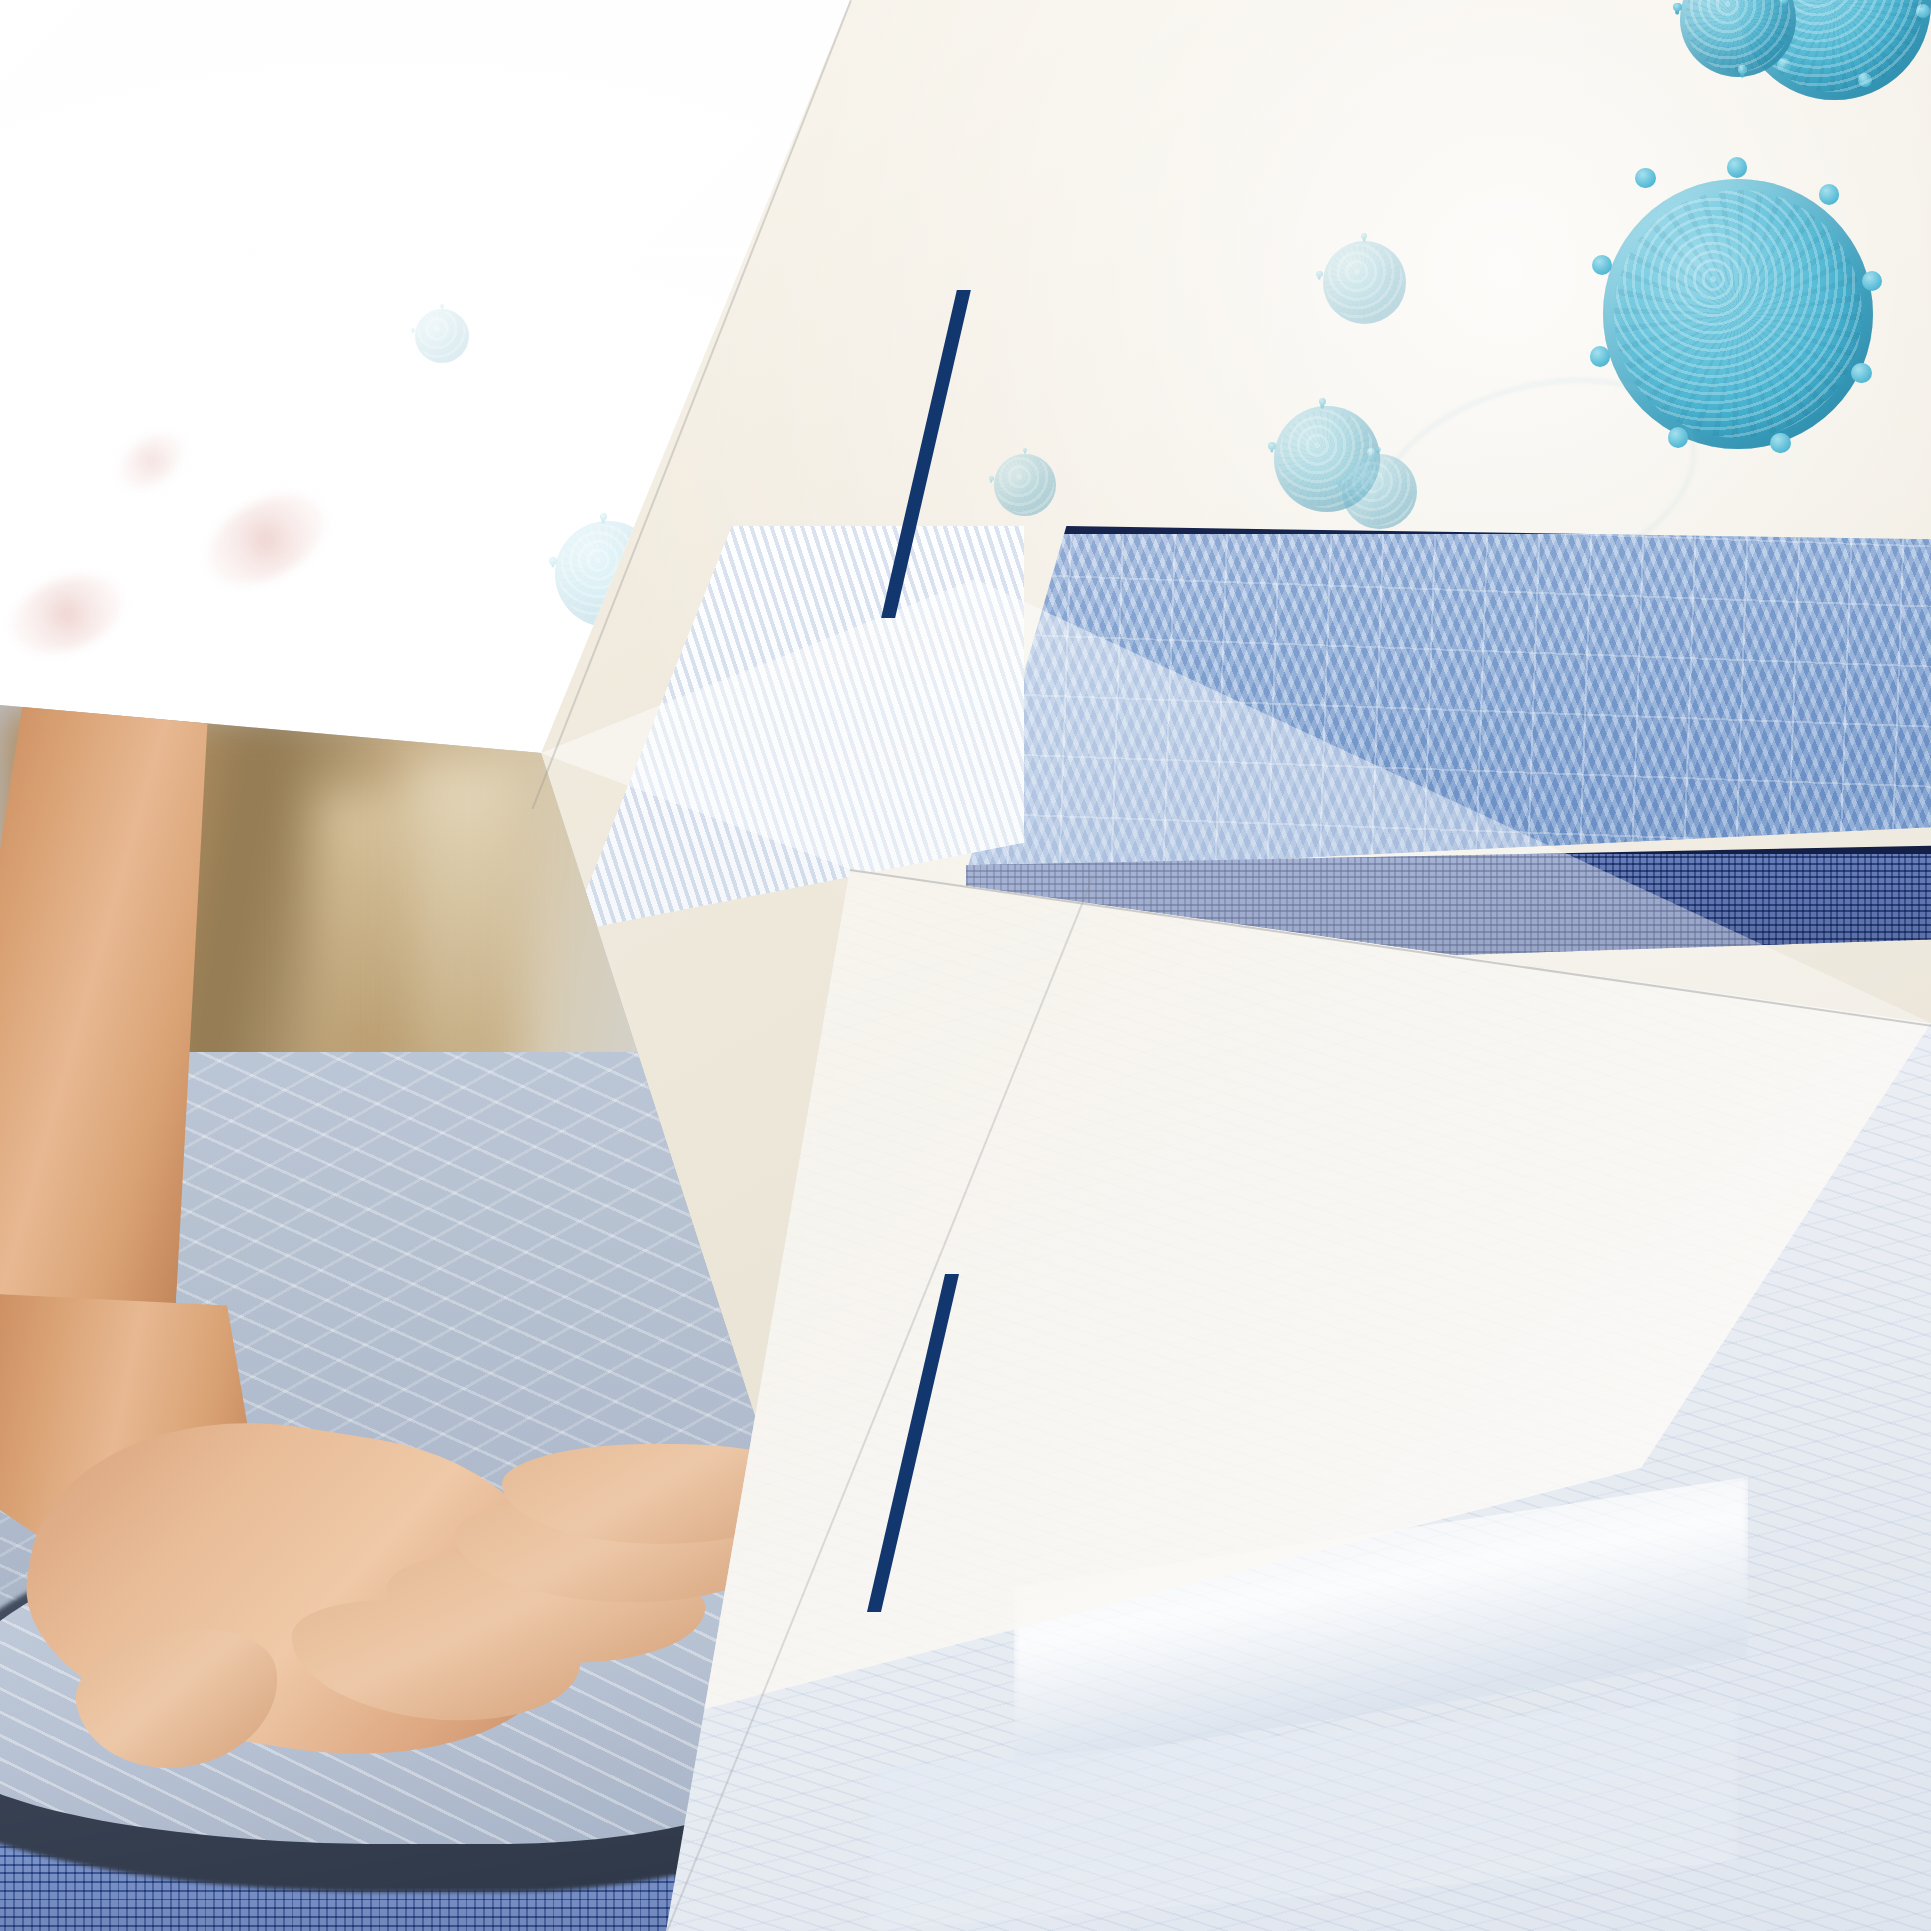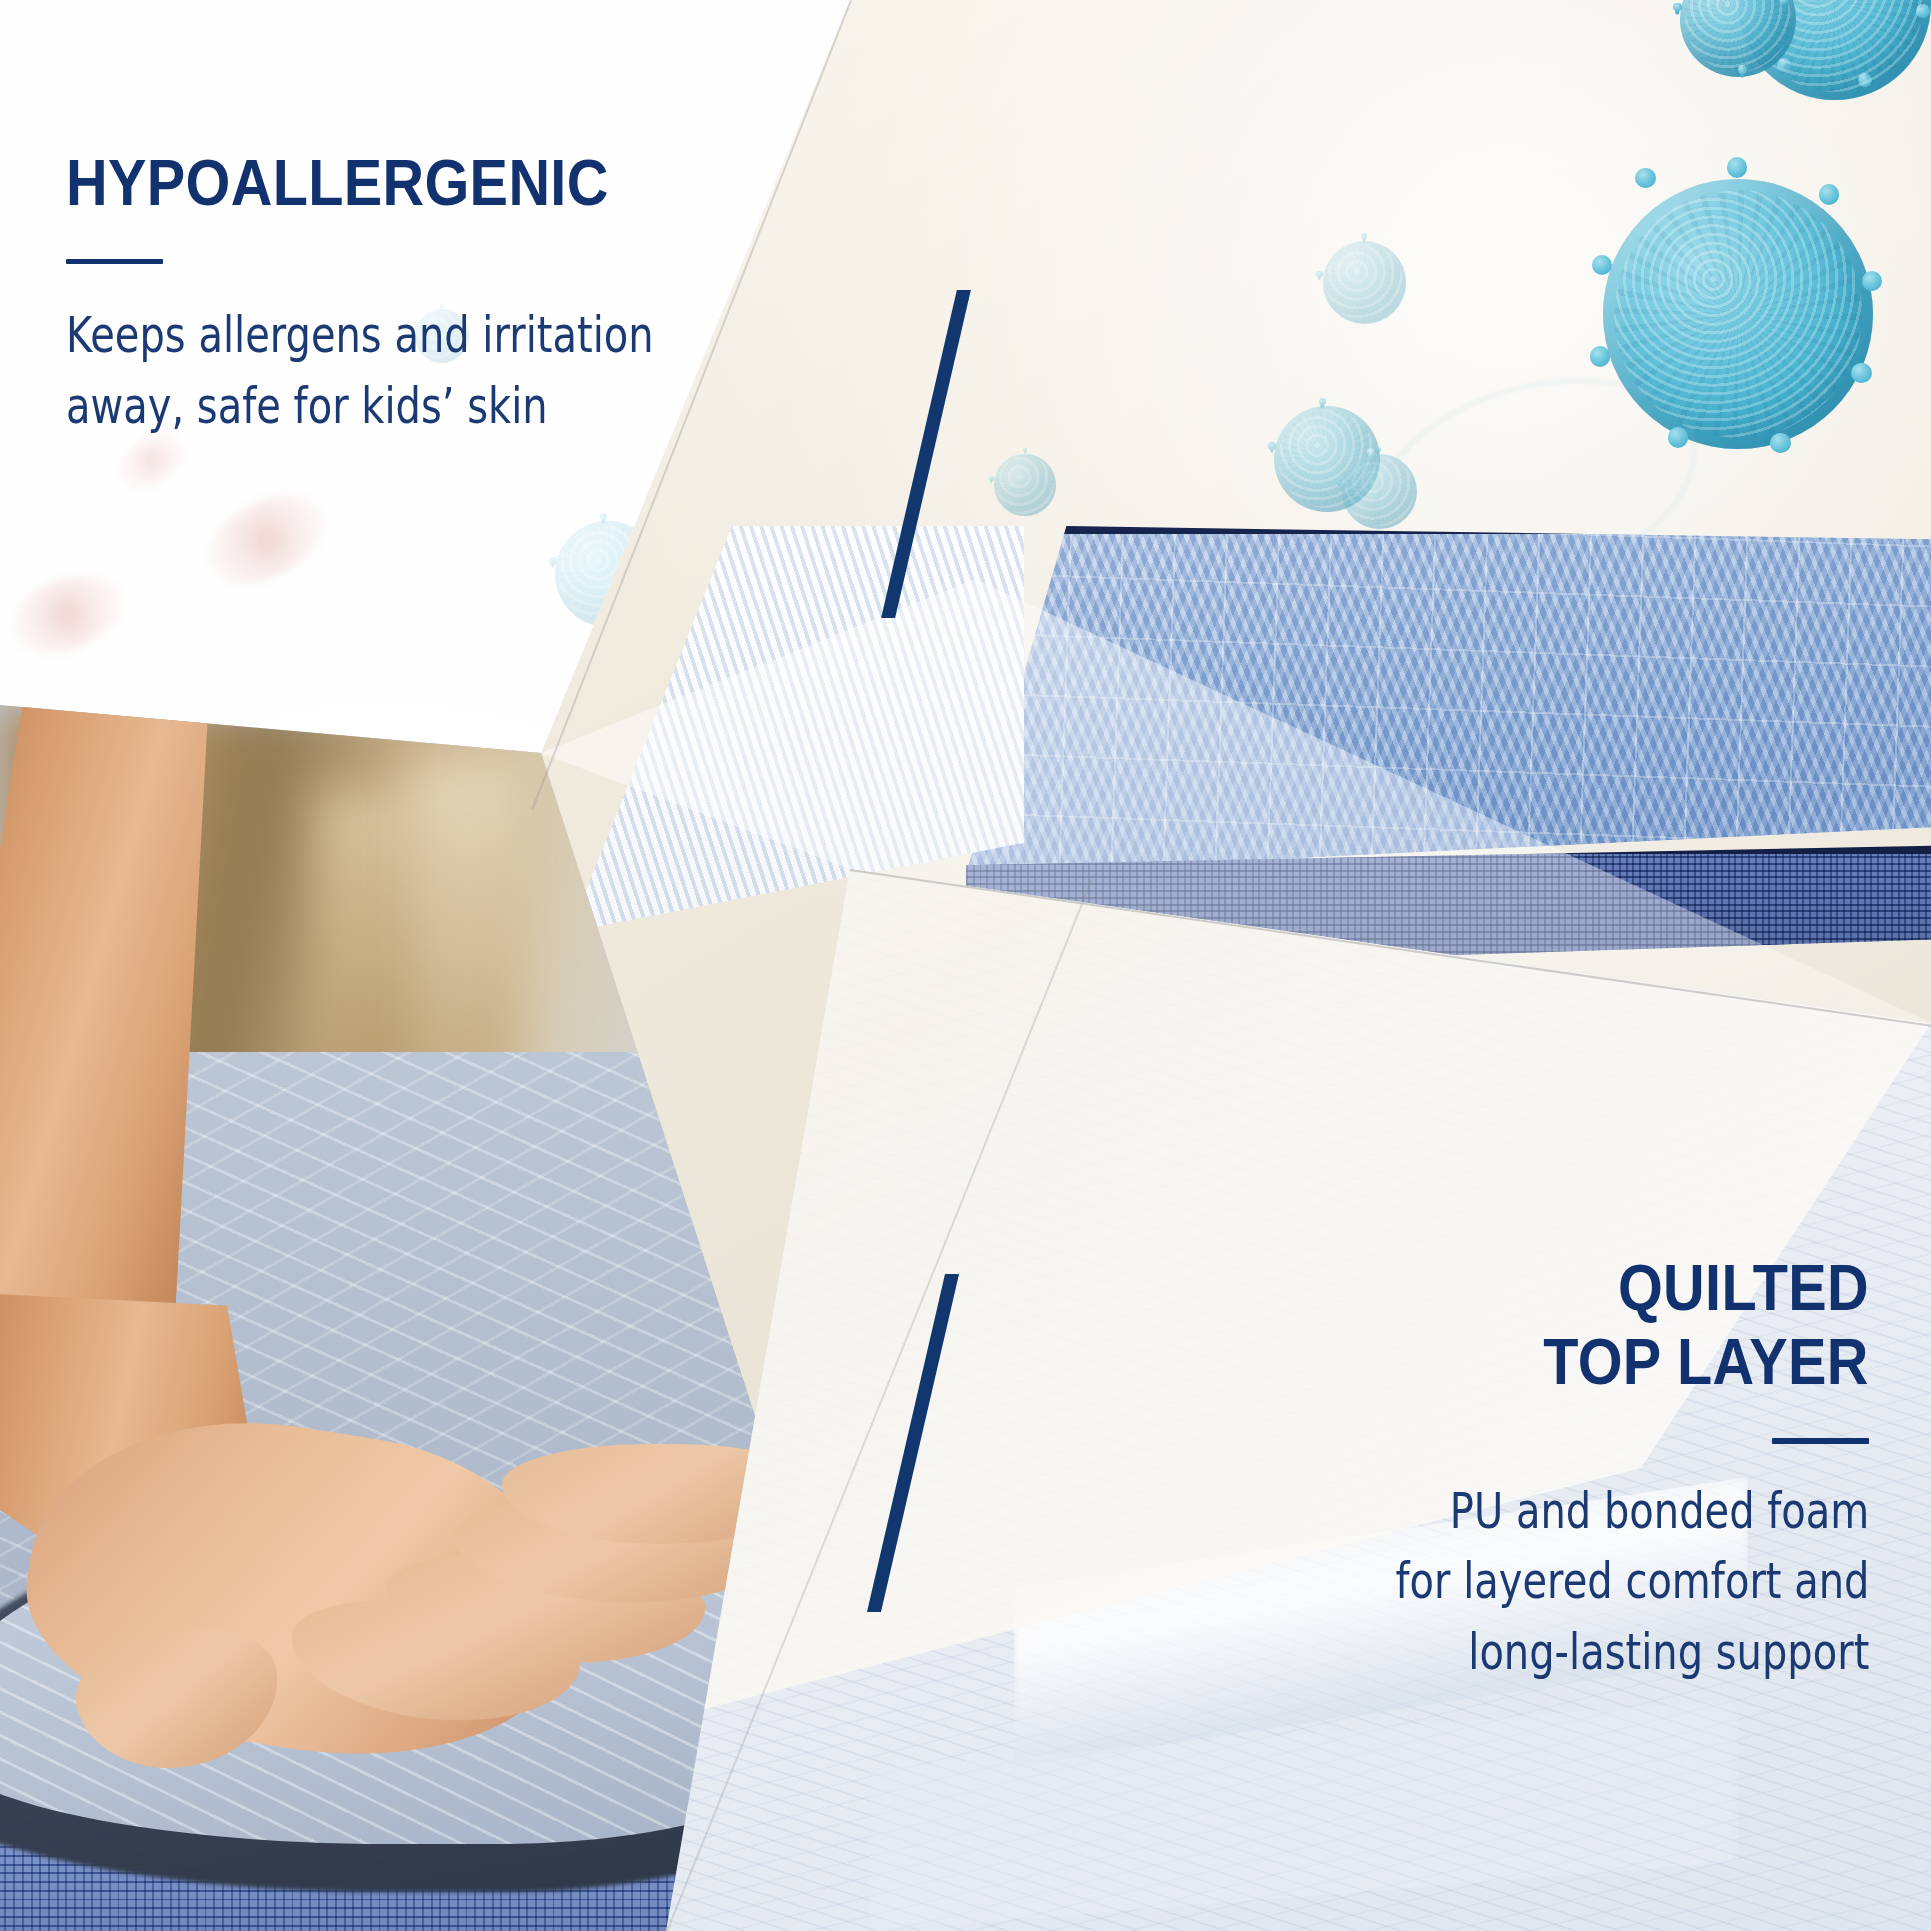--- a/index.html
+++ b/index.html
@@ -347,35 +347,16 @@
   <div class="panel" style="clip-path:polygon(541px 753px, 975px 579px, 1931px 1023px, 850px 869px);
               background:linear-gradient(130deg, rgba(255,255,255,.55), rgba(255,255,255,.30));"></div>
 
   <div class="edge-line" style="left:850px; top:0; width:1.9px; height:869px; transform:rotate(21.5deg); transform-origin:top left; background:rgba(150,150,150,.35);"></div>
   <div class="edge-line" style="left:850px; top:869px; width:1096px; height:1.9px; transform:rotate(8.2deg); transform-origin:left top; background:rgba(140,140,140,.40);"></div>
   <div class="edge-line" style="left:666px; top:1931px; width:1139px; height:1.9px; transform:rotate(-68deg); transform-origin:left top; background:rgba(150,150,150,.30);"></div>
 
   <div class="accent-bar" style="left:919px; top:290px; width:13.5px; height:328px; transform:skewX(-13deg);"></div>
   <div class="accent-bar" style="left:906px; top:1274px; width:13.5px; height:338px; transform:skewX(-13deg);"></div>
 
-  <div class="txt" style="left:66px; top:150px; width:734px;">
-    <div class="headline" style="font-size:64px;">HYPOALLERGENIC</div>
-
-    <div class="rule" style="width:97px; margin-top:42px;"></div>
-
-    <div class="body" style="font-size:50px; margin-top:39px;">Keeps allergens and irritation</div>
-    <div class="body" style="font-size:50px; margin-top:5.8px;">away, safe for kids’ skin</div>
-  </div>
-
-  <div class="txt" style="right:62px; top:1255px; width:734px; text-align:right;">
-    <div class="headline right" style="font-size:64px; display:inline-block;">QUILTED</div>
-    <div style="height:7.7px;"></div>
-    <div class="headline right" style="font-size:64px; display:inline-block;">TOP LAYER</div>
-
-    <div class="rule" style="width:97px; margin-top:42px; margin-left:auto;"></div>
-
-    <div class="body right" style="font-size:50px; margin-top:35px; display:inline-block;">PU and bonded foam</div>
-    <div class="body right" style="font-size:50px; margin-top:5.8px; display:inline-block;">for layered comfort and</div>
-    <div class="body right" style="font-size:50px; margin-top:5.8px; display:inline-block;">long-lasting support</div>
-  </div>
+
 
 </div>
 
 
 </body></html>

